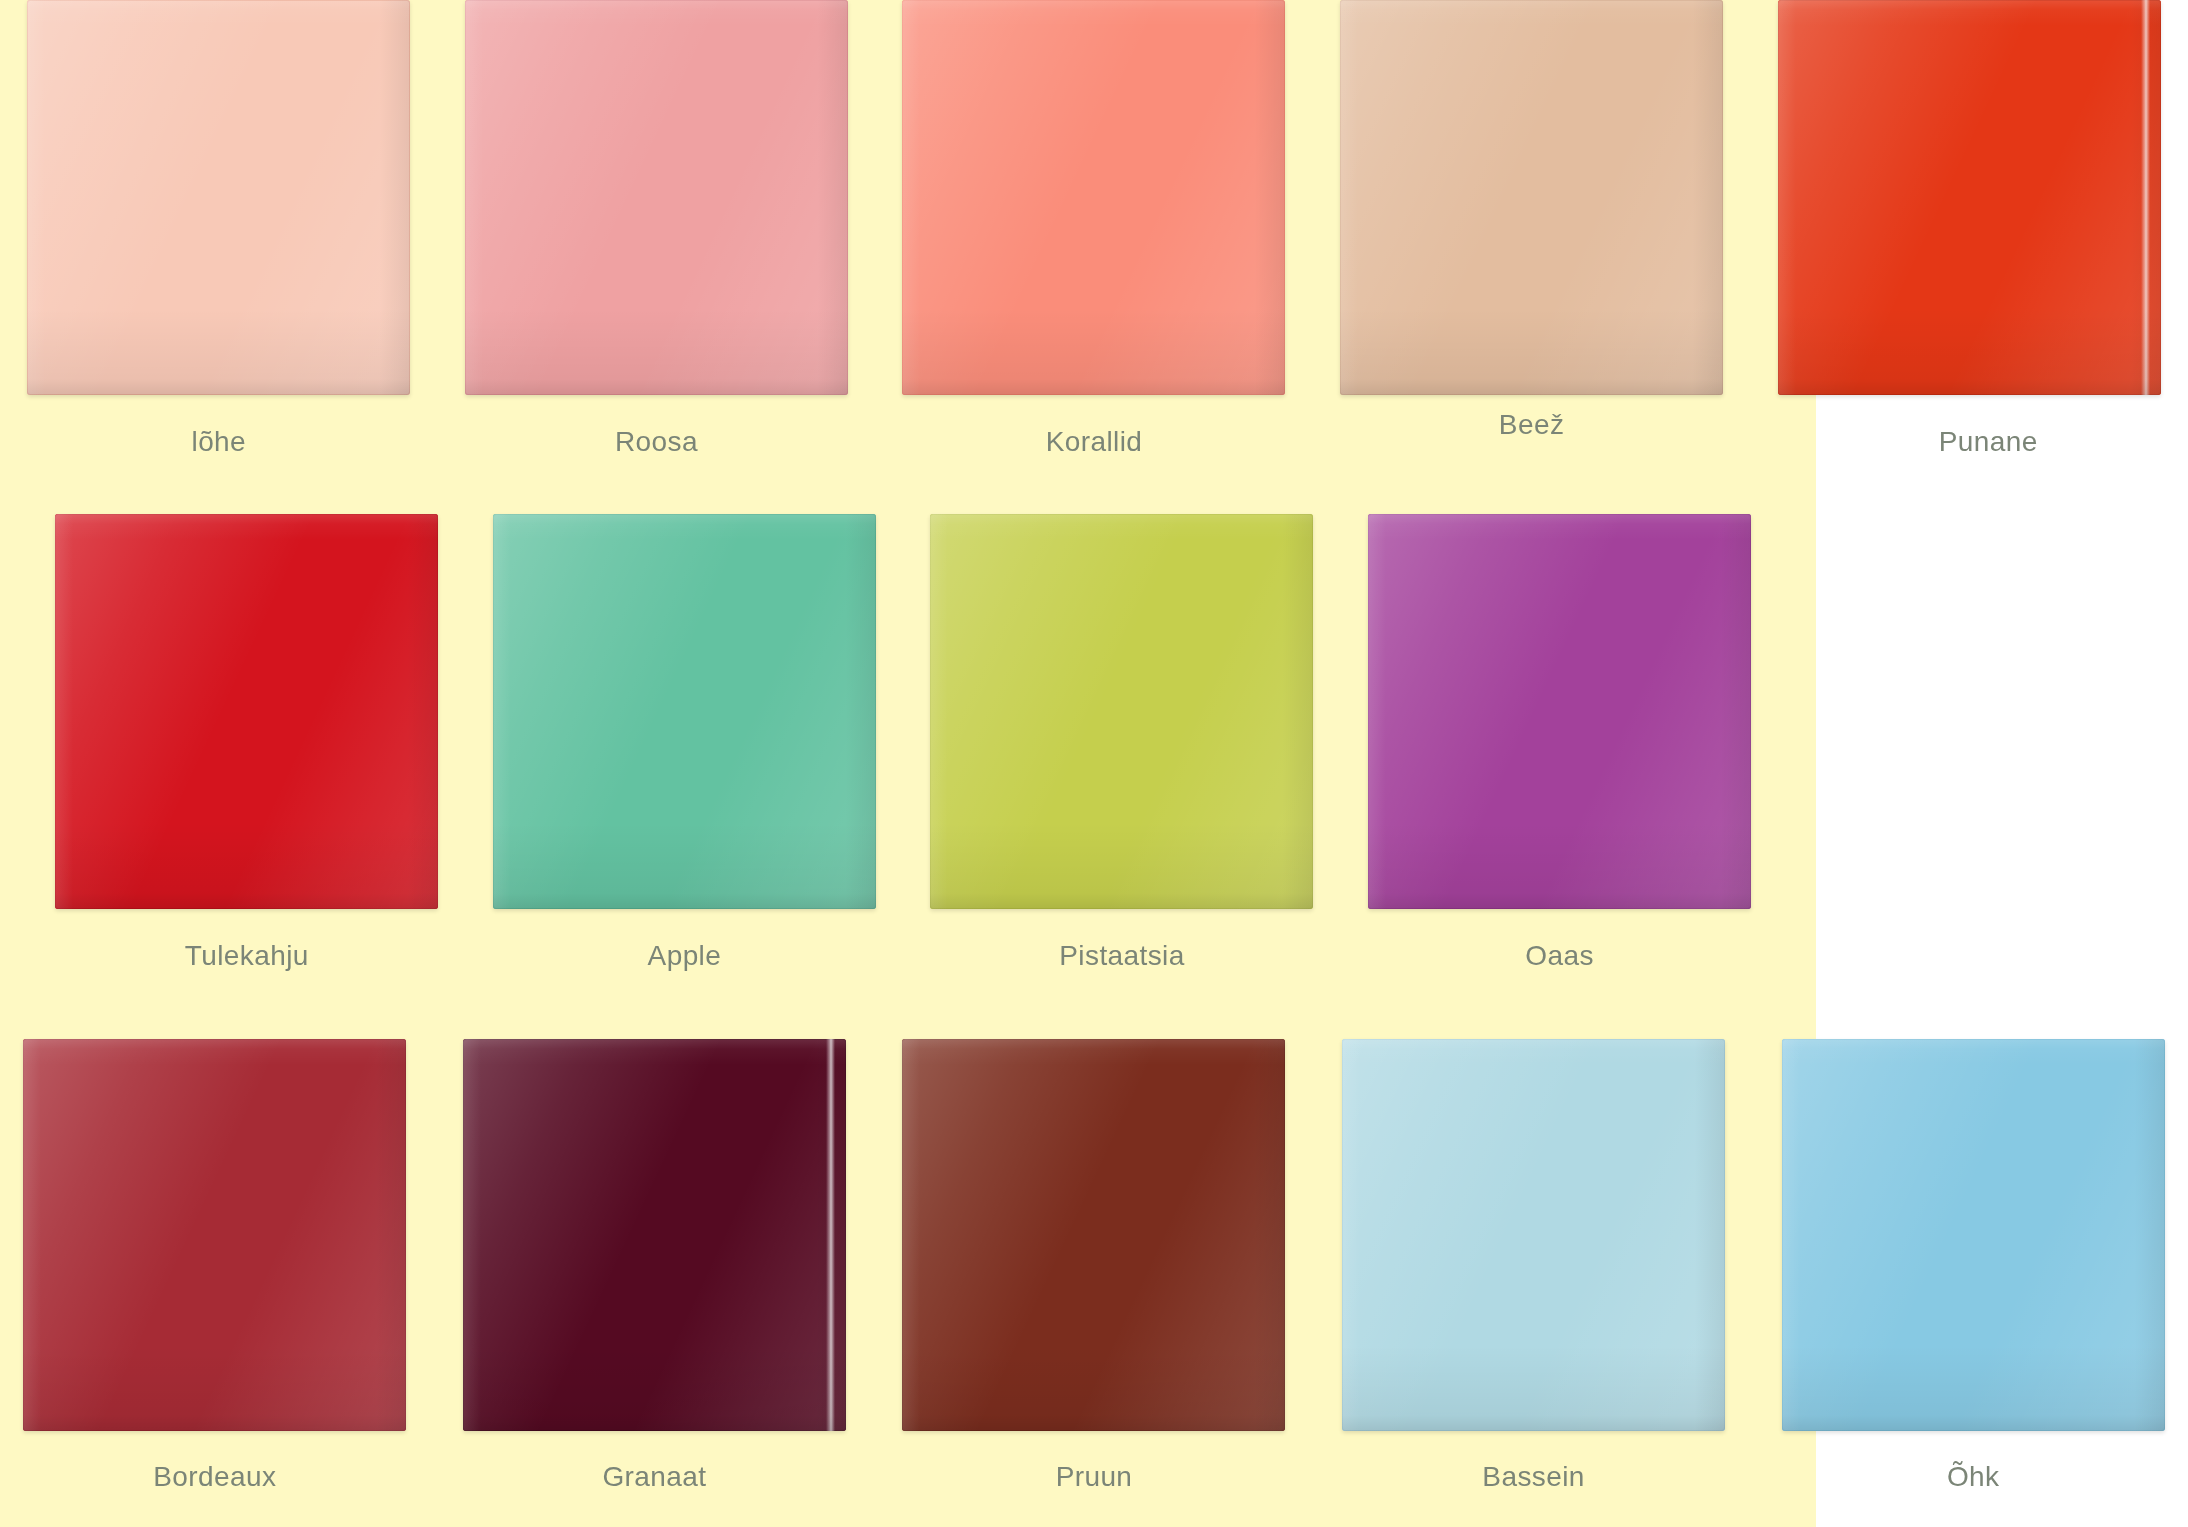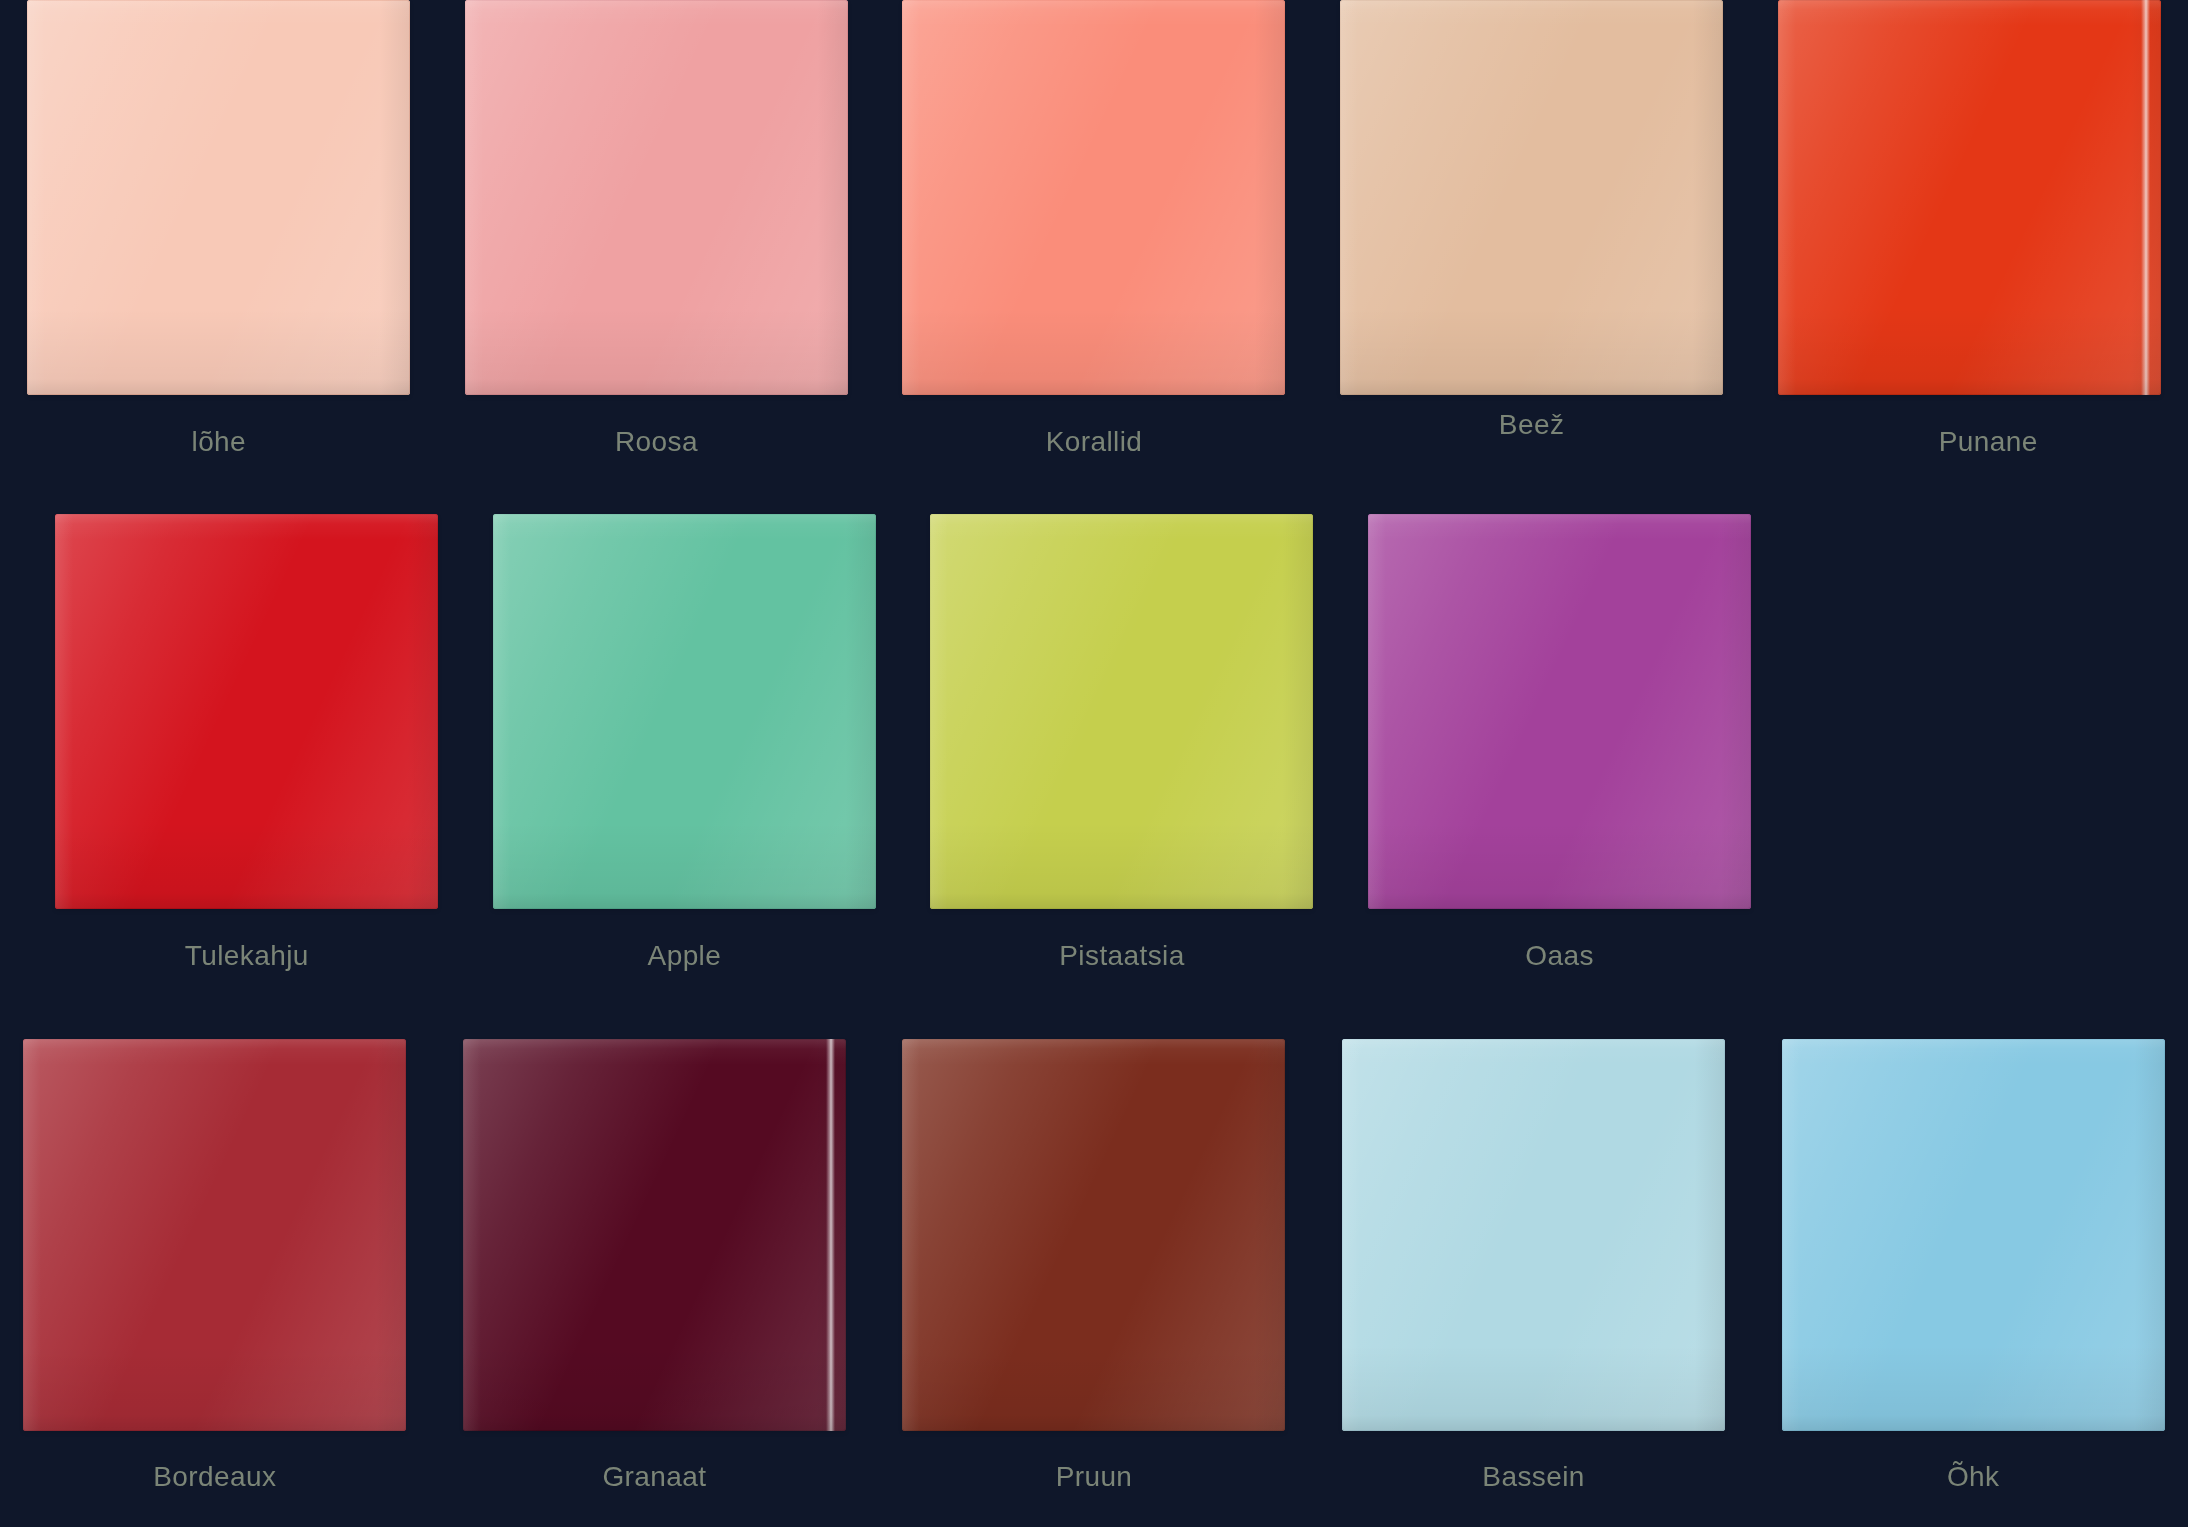--- a/index.html
+++ b/index.html
@@ -11,23 +11,23 @@
   }
   body {
     width: 2188px;
     height: 1527px;
     overflow: hidden;
     font-family: "Liberation Sans", sans-serif;
   }
 
   .palette-grid {
     position: relative;
-    width: 2188px;
+    width: 1816px;
     height: 1527px;
-    background: #0f172a;
+    background: #fef9c3;
   }
 
   .swatch-row {
     position: absolute;
     left: 0;
     width: 2188px;
     display: flex;
     flex-direction: row;
     align-items: flex-start;
   }

